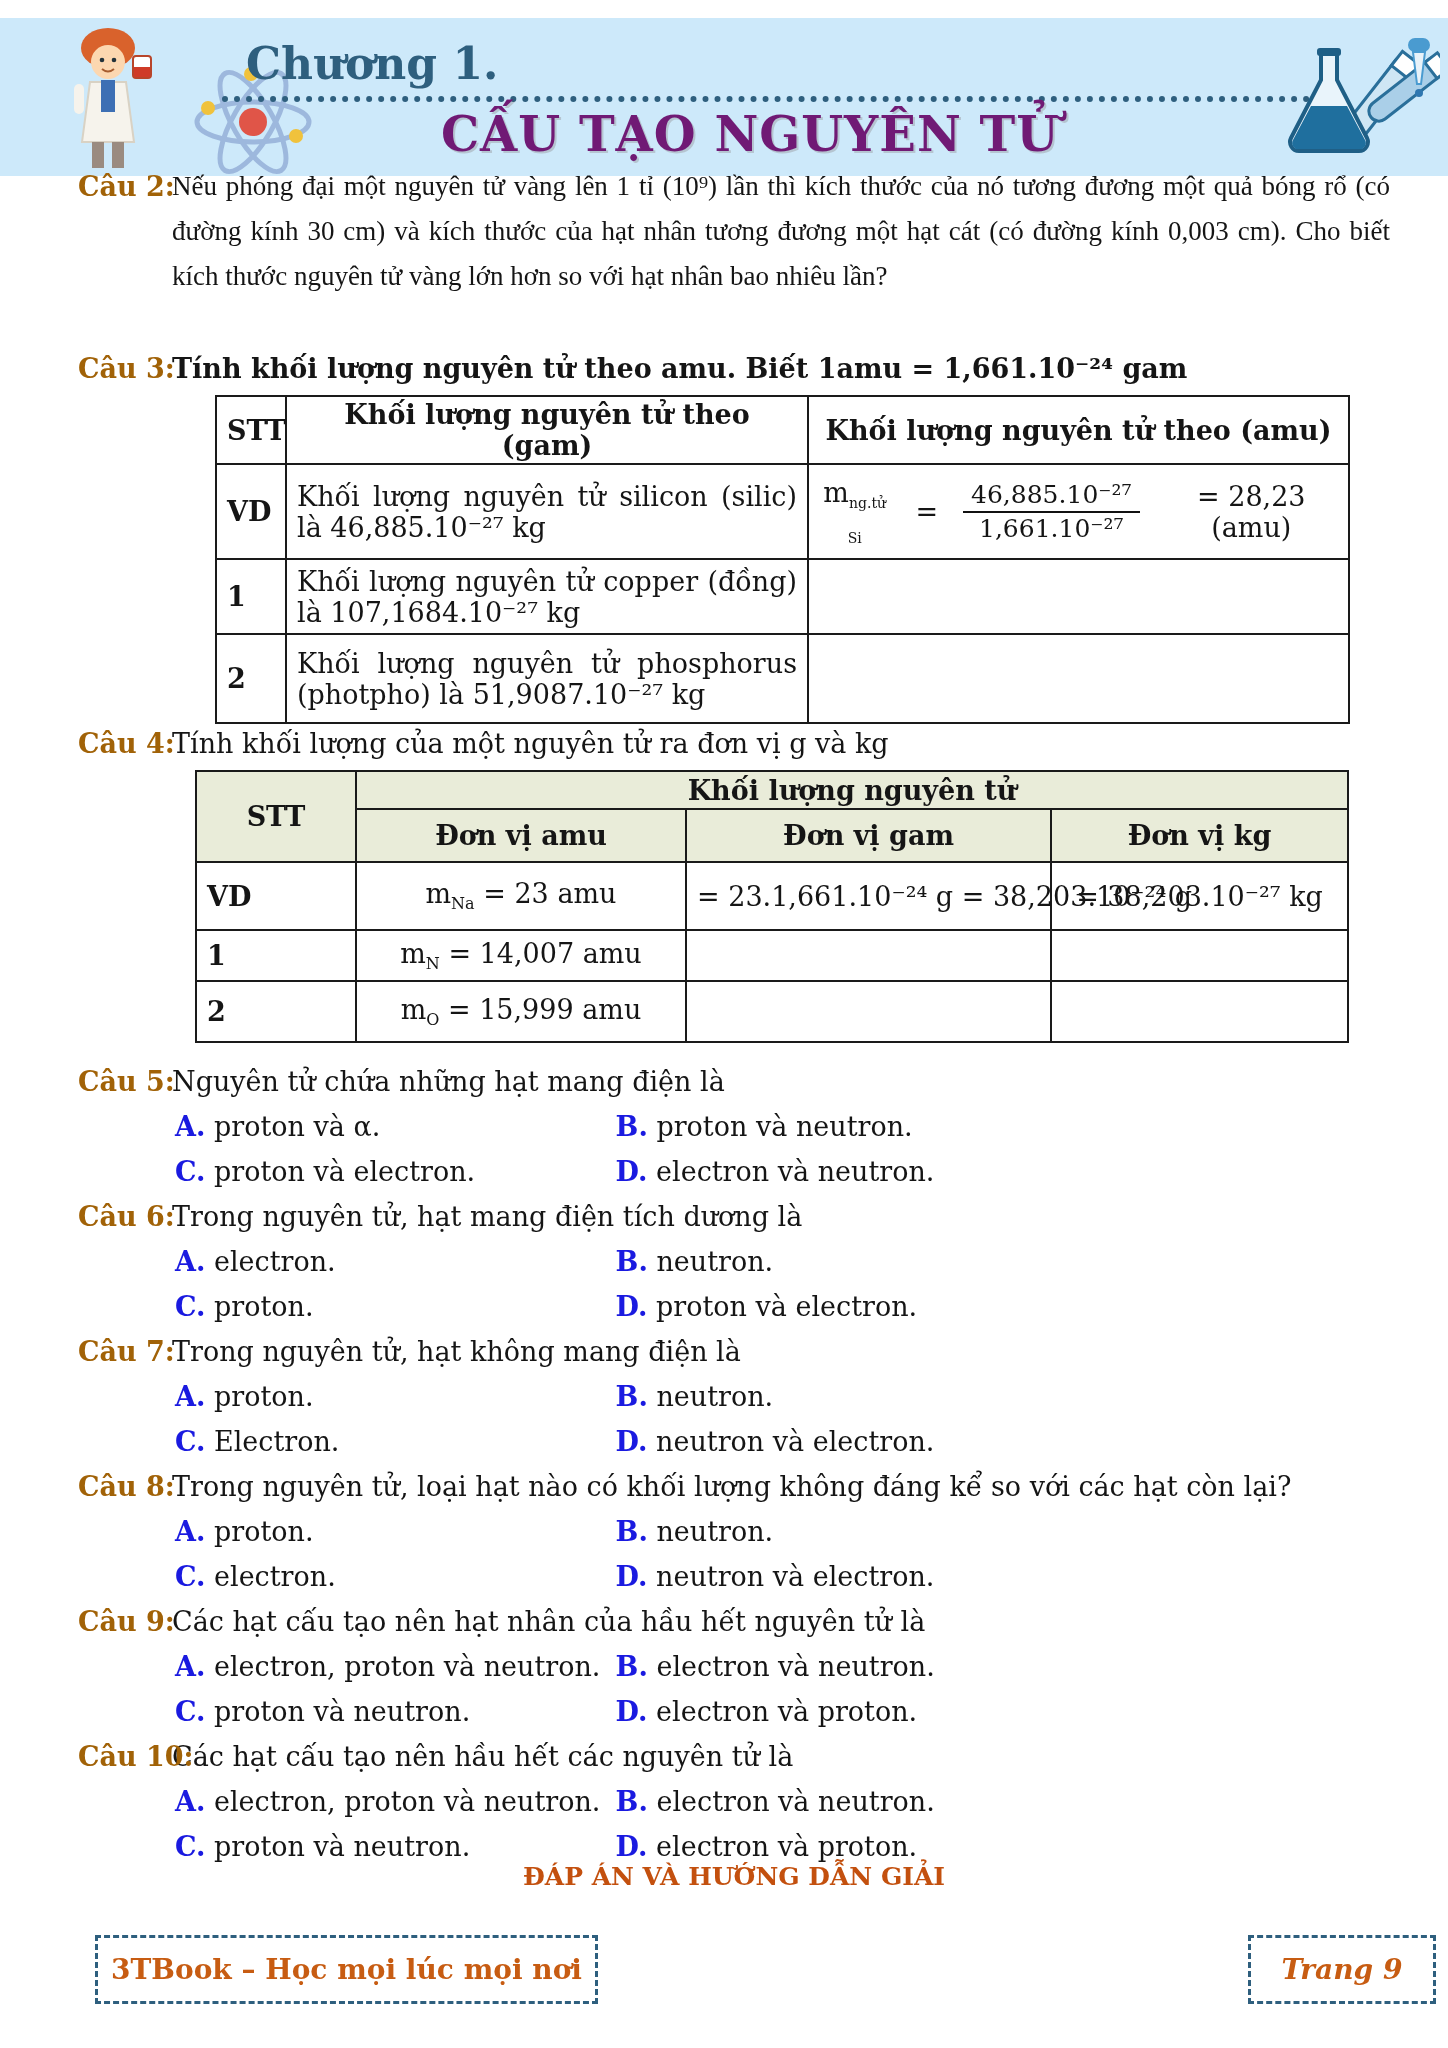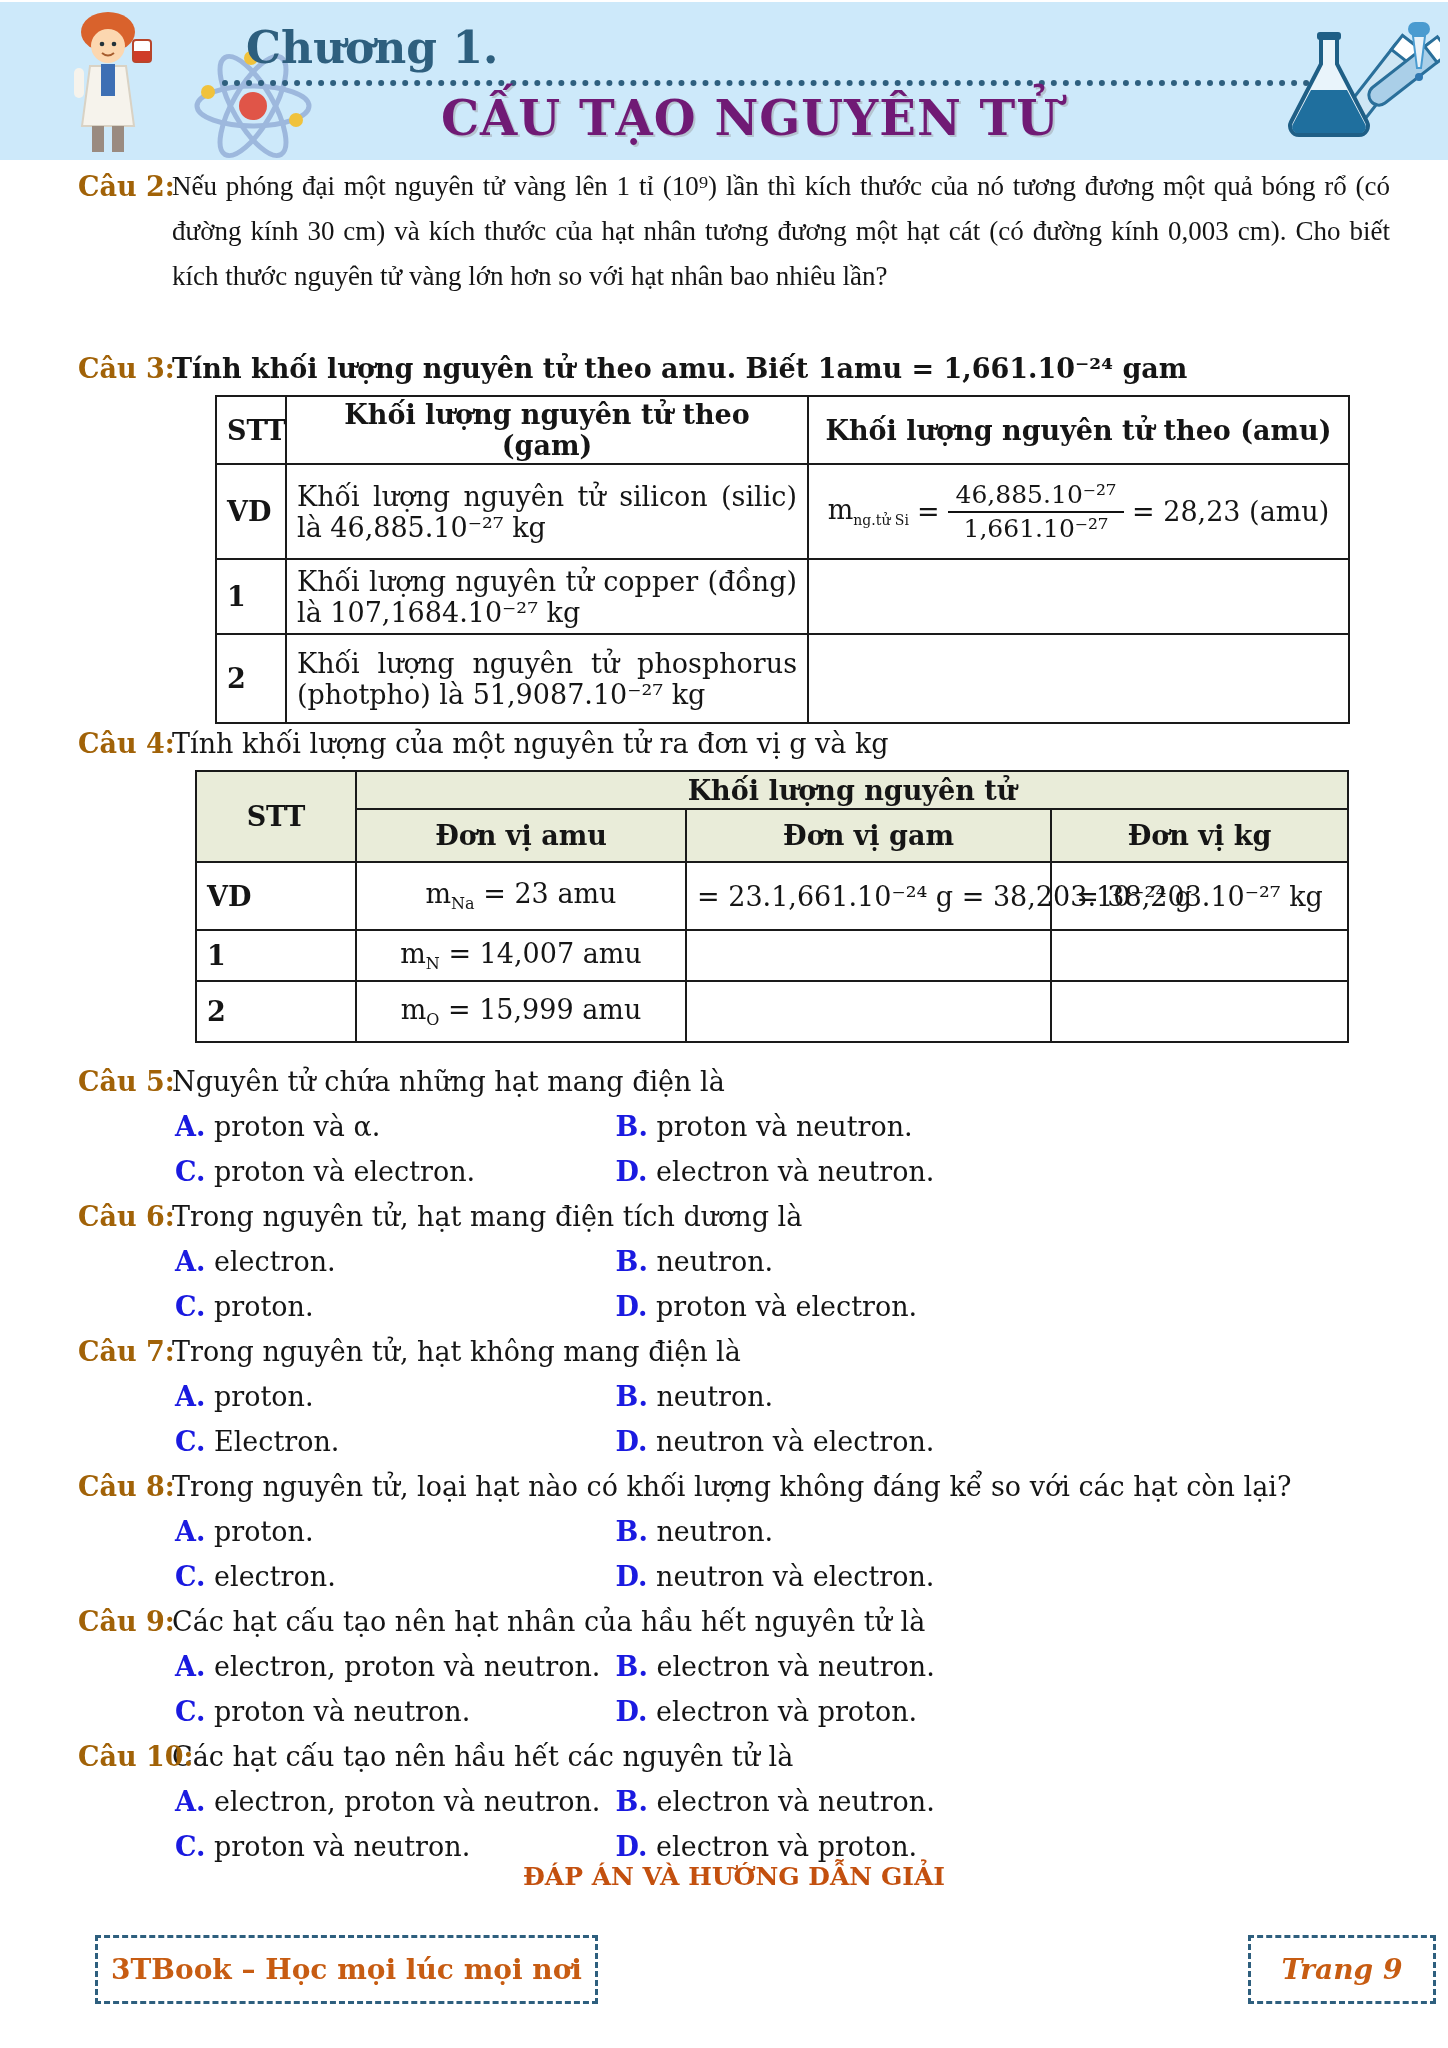--- a/index.html
+++ b/index.html
@@ -1,20 +1,20 @@
 <!DOCTYPE html>
 <html><head>
 <meta charset="utf-8">
 <style>
   html,body{margin:0;padding:0;background:#ffffff;}
   .page{position:relative;width:1448px;height:2048px;background:#ffffff;overflow:hidden;
         font-family:"DejaVu Serif","Liberation Serif",serif;color:#151515;}
 
   
-  .band{position:absolute;left:0;top:2px;width:1448px;height:158px;background:#cde9fa;}
+  .band{position:absolute;left:0;top:18px;width:1448px;height:158px;background:#cde9fa;}
   .chapter{position:absolute;left:246px;top:20px;font-size:44px;font-weight:bold;color:#2e5f7e;}
   .dotline{position:absolute;left:222px;top:78px;width:1088px;height:0;border-top:6px dotted #2e5f7e;}
   .title{position:absolute;left:300px;top:88px;width:900px;text-align:center;font-size:48px;
          font-weight:bold;color:#701a75;letter-spacing:1px;text-shadow:2px 2px 0 rgba(70,35,20,.18);}
   .deco{position:absolute;}
 
   
   .q{position:absolute;left:78px;width:1312px;font-size:27px;line-height:45px;}
   .q-label{position:absolute;left:0;top:0;font-weight:bold;color:#a16207;white-space:nowrap;}
   .q-body{margin-left:94px;}
@@ -31,21 +31,21 @@
   .stt{text-align:left;font-weight:bold;}
   .gam{text-align:justify;padding:4px 12px;}
   .hrow1{height:49px;} .t1vd{height:95px;} .t1r1{height:75px;} .t1r2{height:89px;}
   #table2 th{background:#e9ecd9;}
   .t2h1{height:38px;} .t2h2{height:53px;padding-left:11px;} .t2vd{height:68px;} .t2r1{height:51px;} .t2r2{height:61px;}
   .amucell{text-align:center;white-space:nowrap;}
   .gamcell{text-align:center;font-size:24px;white-space:nowrap;}
   .kgcell{text-align:center;font-size:25px;white-space:nowrap;}
   sub{font-size:16px;}
   .fcell{text-align:center;}
-  .formula{display:inline-flex;align-items:center;gap:8px;font-size:27px;}
+  .formula{display:inline-flex;align-items:center;gap:25px;font-size:27px;}
   .fsub{font-size:14px;}
   .frac{display:inline-block;text-align:center;font-size:25px;line-height:1.2;}
   .frac .num{display:block;border-bottom:2px solid #111;padding:0 8px 1px;}
   .frac .den{display:block;padding-top:1px;}
 
   
   .mcqs{position:absolute;left:78px;top:1059px;width:1312px;font-size:27px;line-height:45px;}
   .mcq{position:relative;height:135px;}
   .optline{margin-left:97px;height:45px;white-space:nowrap;}
   .opt1{display:inline-block;width:432px;}

